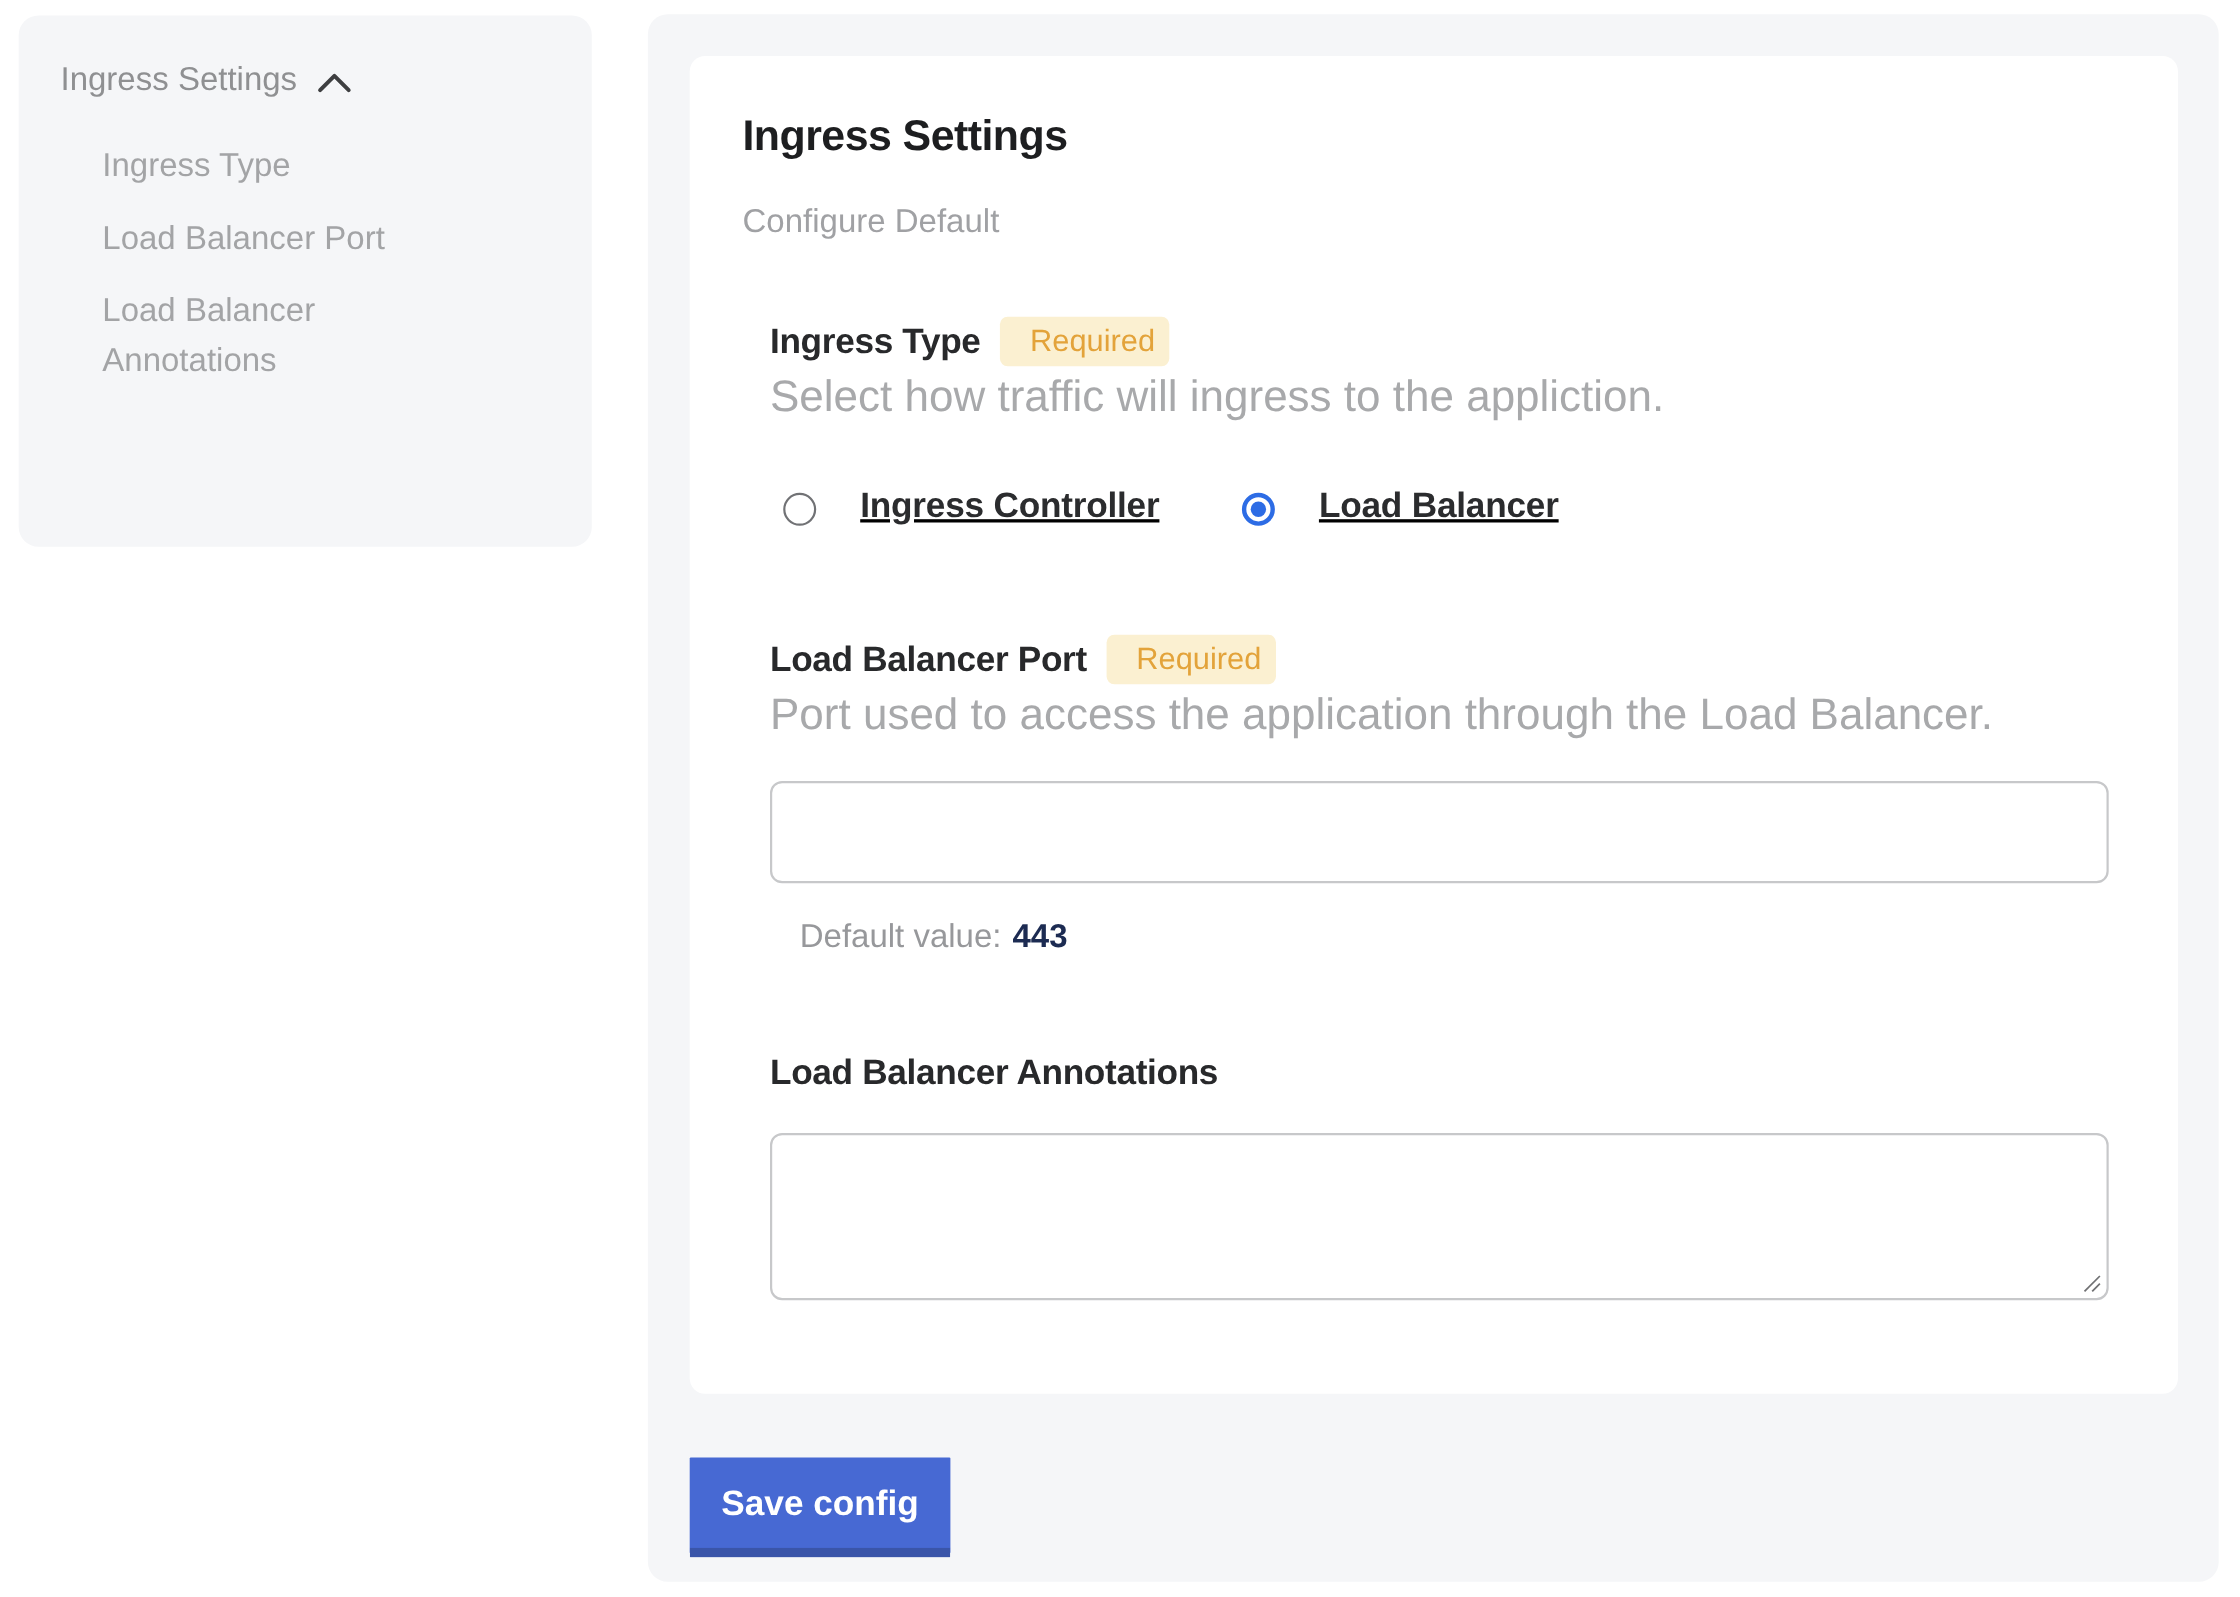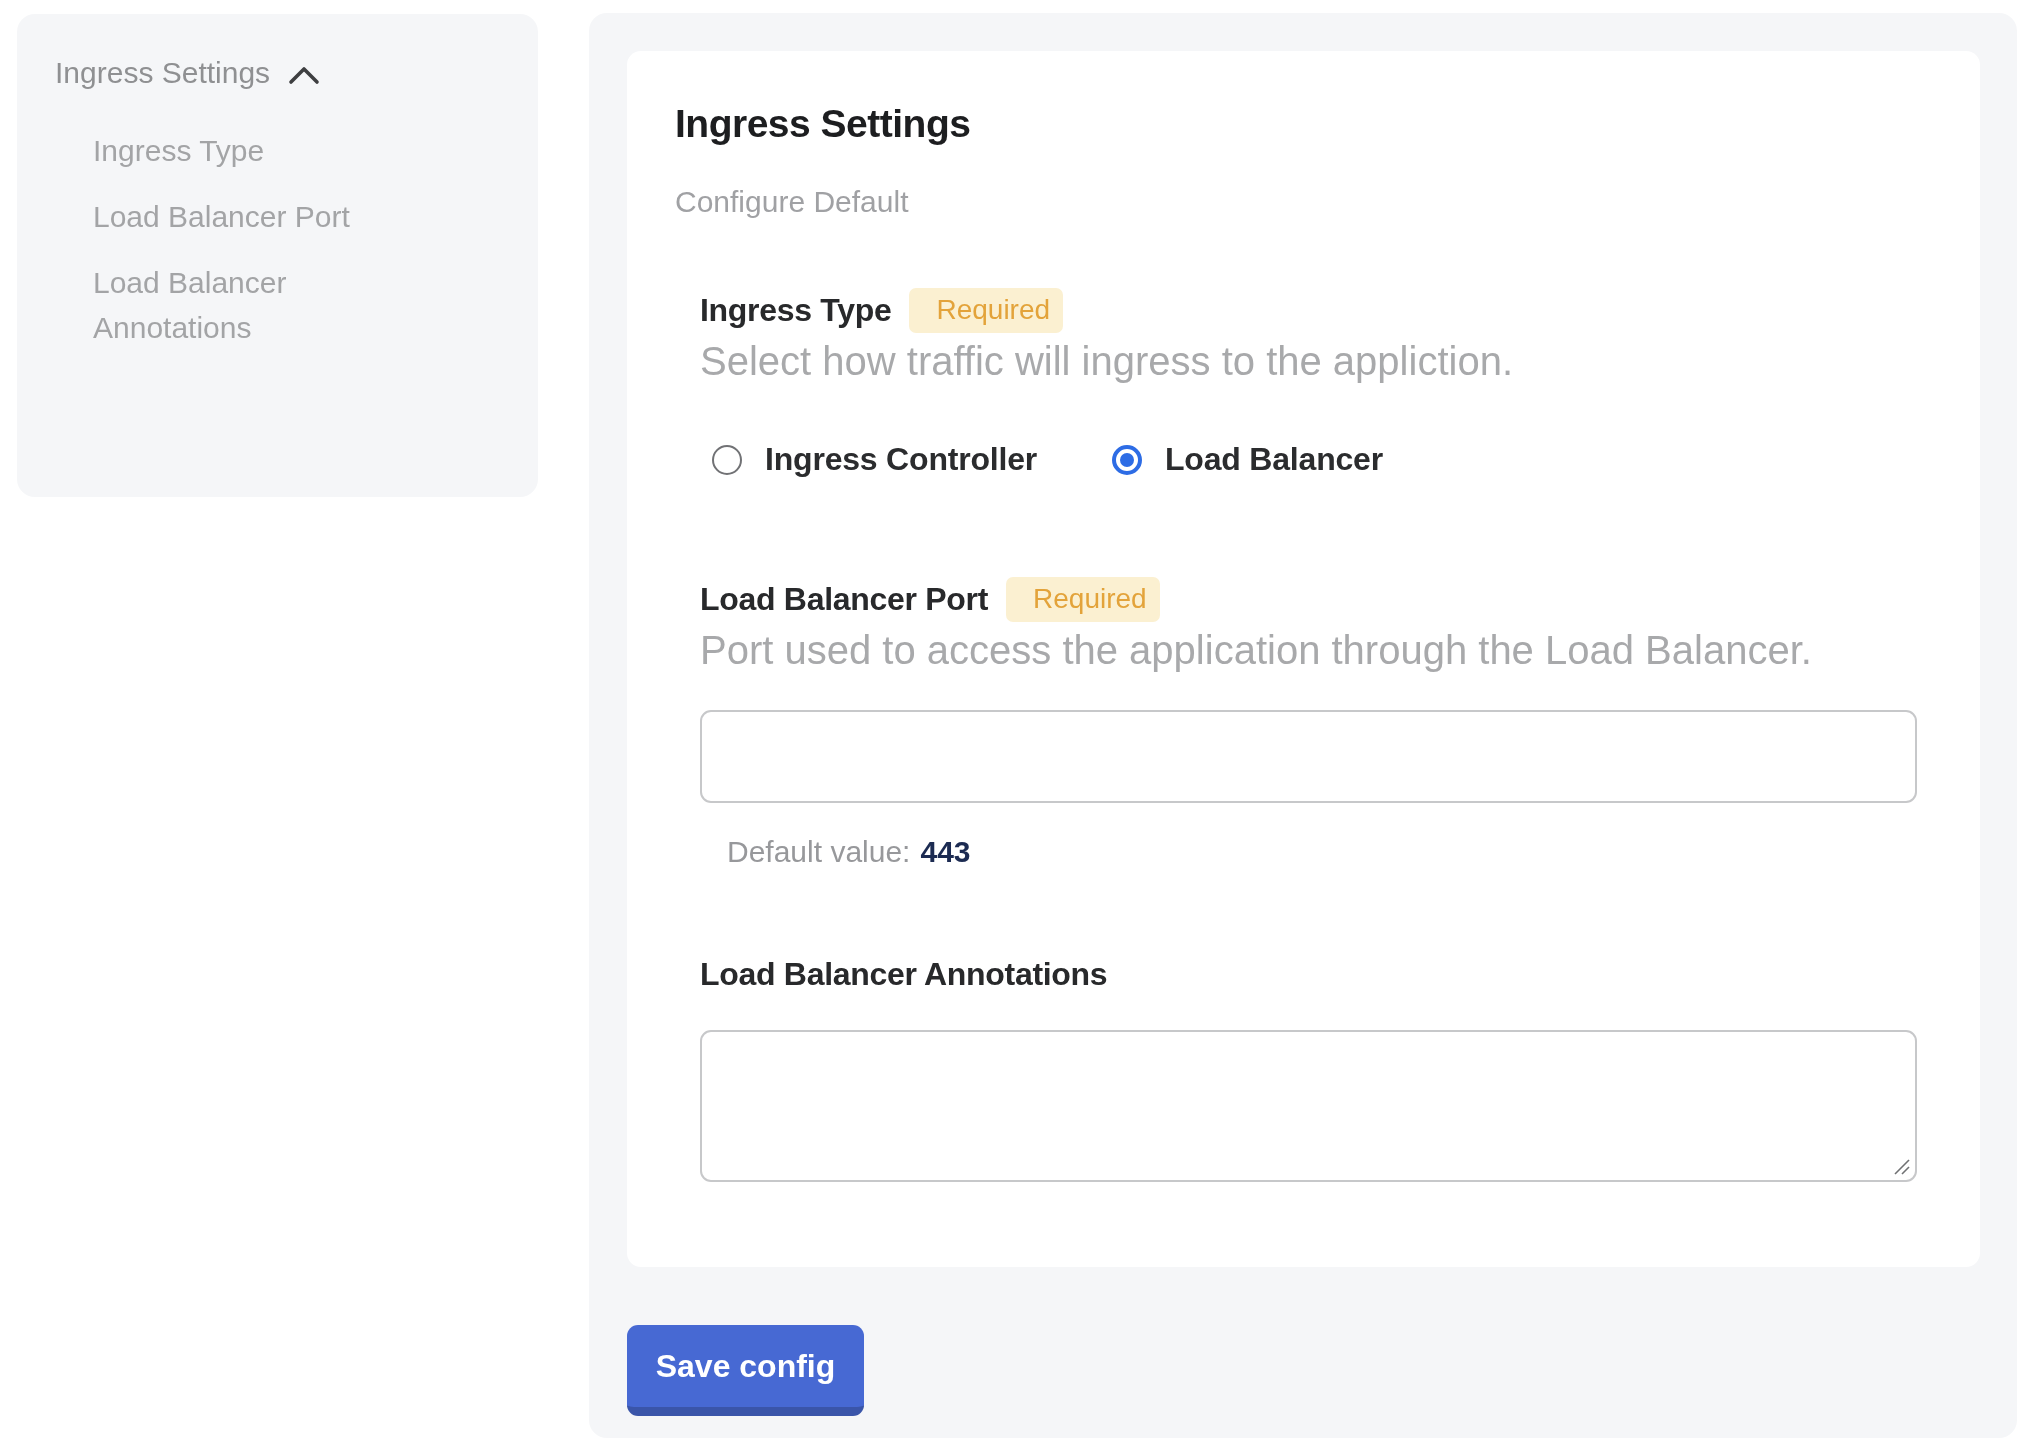--- a/index.html
+++ b/index.html
@@ -86,21 +86,21 @@
     line-height: 36px;
   }
 
   .section-ingress-type { margin-top: 70px; }
 
   .radio-row {
     margin-top: 62px;
     display: flex; align-items: center; gap: 75px;
     padding-left: 12px;
   }
-  .radio-option { display: flex; align-items: center; gap: 23px; cursor: pointer; }
+  .radio-option { display: flex; align-items: flex-end; gap: 40px; cursor: pointer; text-decoration: underline; }
   .radio-circle {
     width: 30px; height: 30px;
     border-radius: 50%;
     border: 2.5px solid #717275;
     background: #ffffff;
     position: relative;
     flex: 0 0 auto;
   }
   .radio-circle.checked { border: 4.5px solid #2d6ce5; }
   .radio-circle.checked::after {
@@ -156,21 +156,21 @@
     line-height: 0;
   }
 
   .save-button {
     position: absolute;
     left: 38px; top: 1312px;
     width: 237px; height: 91px;
     background: #4769d3;
     border: none;
     border-bottom: 9px solid #3a55a9;
-    border-radius: 11px;
+    border-radius: 1px;
     color: #ffffff;
     font-size: 32px; font-weight: 700;
     font-family: "Liberation Sans", "DejaVu Sans", sans-serif;
     cursor: pointer;
     display: flex; align-items: center; justify-content: center;
   }
 </style>
 </head>
 <body>
 

